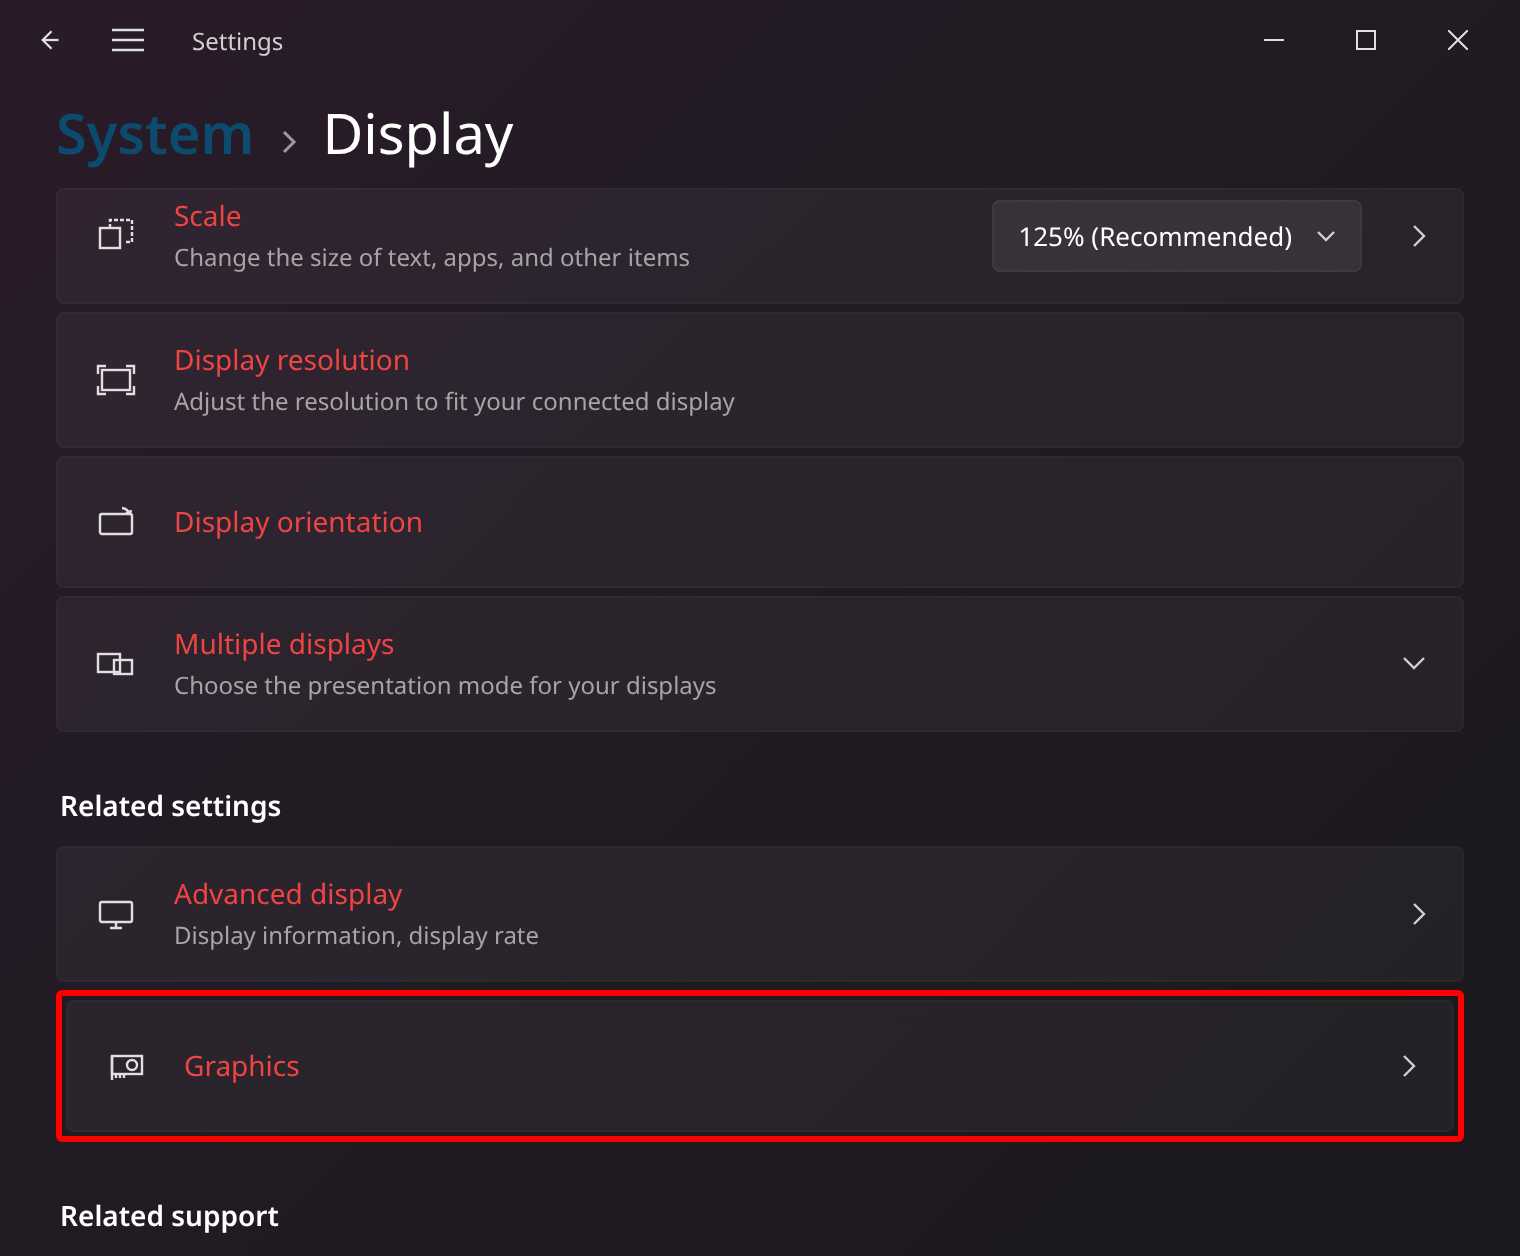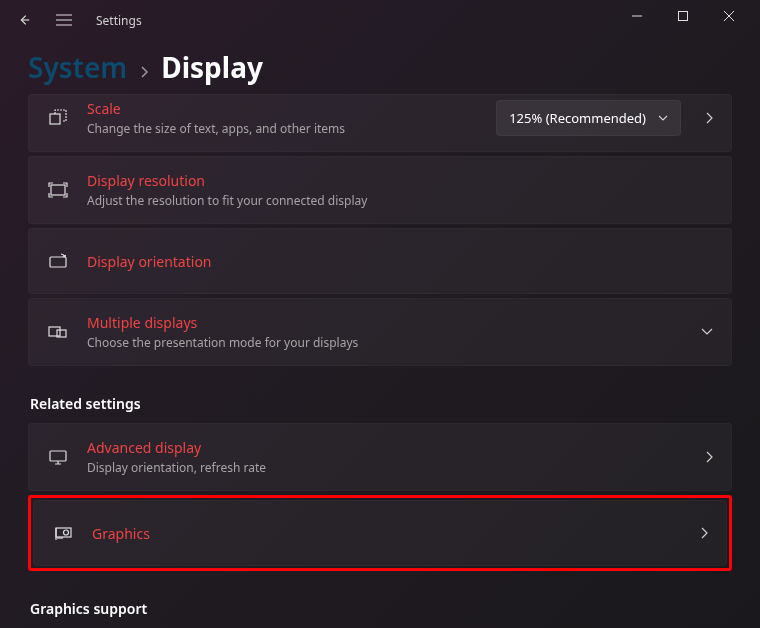--- a/index.html
+++ b/index.html
@@ -8,20 +8,21 @@
       height: 628px;
       background: linear-gradient(135deg, #2a1b28 0%, #231b25 30%, #1e1a1f 70%, #1a181c 100%);
       font-family: 'Segoe UI', system-ui, sans-serif;
       color: #ffffff;
       overflow: hidden;
       position: relative;
     }
     .titlebar {
       height: 40px;
       display: flex;
+      align-items: center;
       padding: 0 8px;
     }
     .tb-left {
       display: flex;
       align-items: center;
       gap: 8px;
       flex: 1;
     }
     .tb-btn {
       width: 32px;
@@ -58,21 +59,21 @@
       font-size: 28px;
       font-weight: 600;
       color: #0c4a6e;
     }
     .bc-sep {
       font-size: 16px;
       color: #9a9a9a;
     }
     .bc-current {
       font-size: 28px;
-      font-weight: 700;
+      font-weight: 400;
       color: #ffffff;
     }
     .content {
       padding: 0 28px;
     }
     .card {
       background: rgba(255,255,255,0.045);
       border: 1px solid rgba(255,255,255,0.025);
       border-radius: 4px;
       margin-bottom: 4px;
@@ -266,21 +267,21 @@
 
   <div class="card">
     <div class="card-icon">
       <svg width="20" height="20" viewBox="0 0 20 20" fill="none">
           <rect x="2" y="4" width="16" height="10" rx="1" stroke="currentColor" stroke-width="1.2"></rect>
           <path d="M7 17H13M10 14V17" stroke="currentColor" stroke-width="1.2"></path>
         </svg>
     </div>
     <div class="card-text">
       <span class="card-title">Advanced display</span>
-      <span class="card-sub">Display orientation, refresh rate</span>
+      <span class="card-sub">Display information, display rate</span>
     </div>
     <div class="card-right">
       <svg class="chevron" width="8" height="12" viewBox="0 0 8 12">
           <path d="M2 1L7 6L2 11" stroke="currentColor" stroke-width="1.2" fill="none"></path>
         </svg>
     </div>
   </div>
 
   <div class="highlight-box">
     <div class="card">
@@ -295,15 +296,15 @@
         <span class="card-title">Graphics</span>
       </div>
       <div class="card-right">
         <svg class="chevron" width="8" height="12" viewBox="0 0 8 12">
             <path d="M2 1L7 6L2 11" stroke="currentColor" stroke-width="1.2" fill="none"></path>
           </svg>
       </div>
     </div>
   </div>
 
-  <div class="section-header">Graphics support</div>
+  <div class="section-header">Related support</div>
 
 </div>
 
 </body></html>

